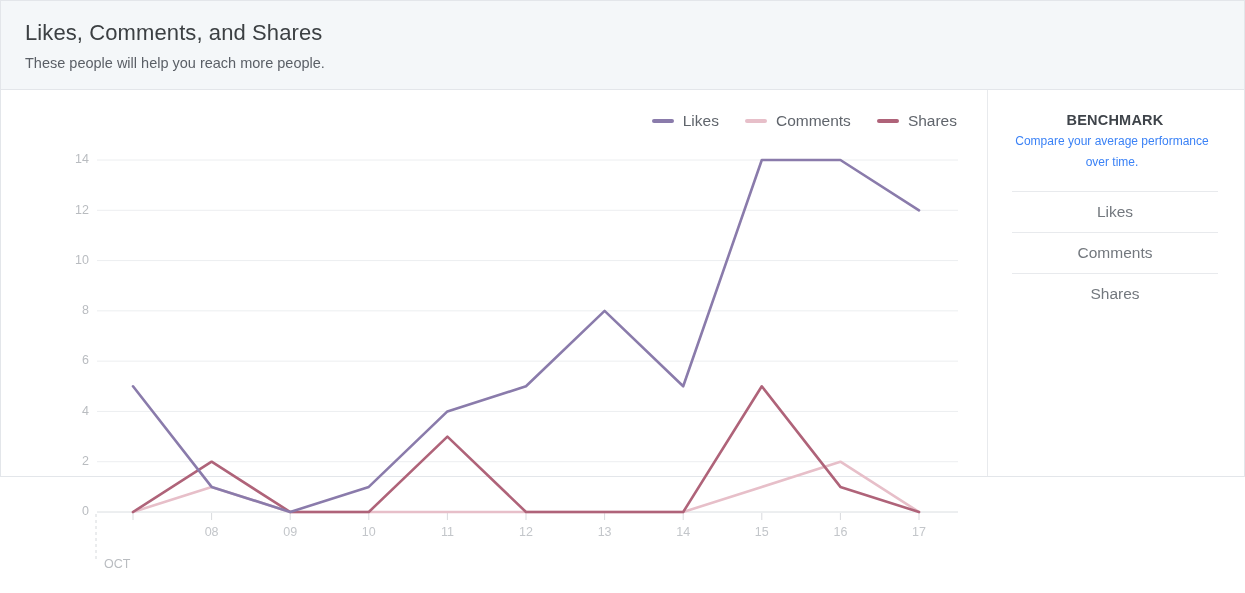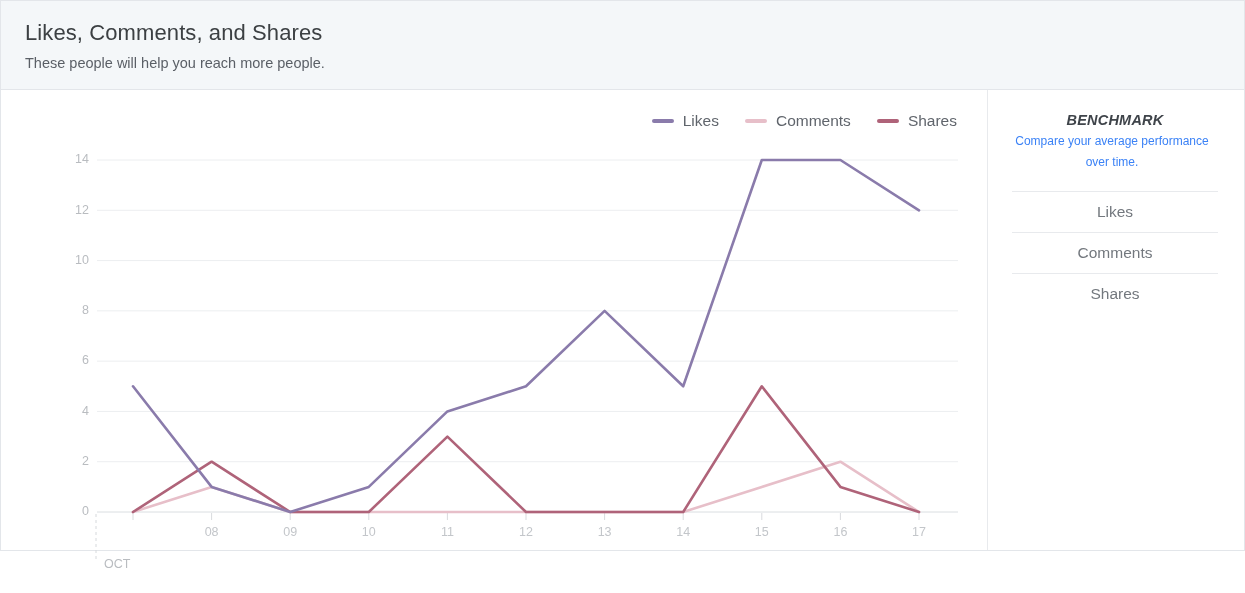--- a/index.html
+++ b/index.html
@@ -3,21 +3,21 @@
 <meta charset="utf-8">
 <style>
   * { box-sizing: border-box; margin: 0; padding: 0; }
   html, body {
     width: 1245px; height: 593px;
     background: #ffffff;
     font-family: "Liberation Sans", sans-serif;
     overflow: hidden;
   }
   .card {
-    width: 1245px; height: 551px;
+    width: 1245px; height: 477px;
     background: #ffffff;
     border: 1px solid #e3e6ea;
     display: flex; flex-direction: column;
   }
   
   .card-header {
     background: #f4f7f9;
     border-bottom: 1px solid #e3e6ea;
     padding: 18px 24px 16px 24px;
     flex: 0 0 auto;
@@ -72,21 +72,21 @@
     font-family: "Liberation Sans", sans-serif;
   }
   .gridline { stroke: #eceef0; stroke-width: 1; }
   .axisline { stroke: #e4e6e9; stroke-width: 1; }
   .tickmark { stroke: #d9dbde; stroke-width: 1; }
   .monthdash { stroke: #d6d9dc; stroke-width: 1; stroke-dasharray: 3 3; }
   .series { fill: none; stroke-width: 2.6; stroke-linejoin: round; stroke-linecap: round; }
   
   .bm-title {
     font-size: 14.5px; font-weight: bold;
-    color: #3f444a; letter-spacing: .2px; font-style: italic;
+    color: #3f444a; letter-spacing: .2px;
   }
   .bm-desc {
     font-size: 12px; color: #3b82f6;
     line-height: 21px; margin-top: 3px;
     max-width: 200px;
   }
   .bm-row {
     border-top: 1px solid #e8eaed;
     padding: 11px 0 11px 0;
     font-size: 15.5px; color: #73787e;

